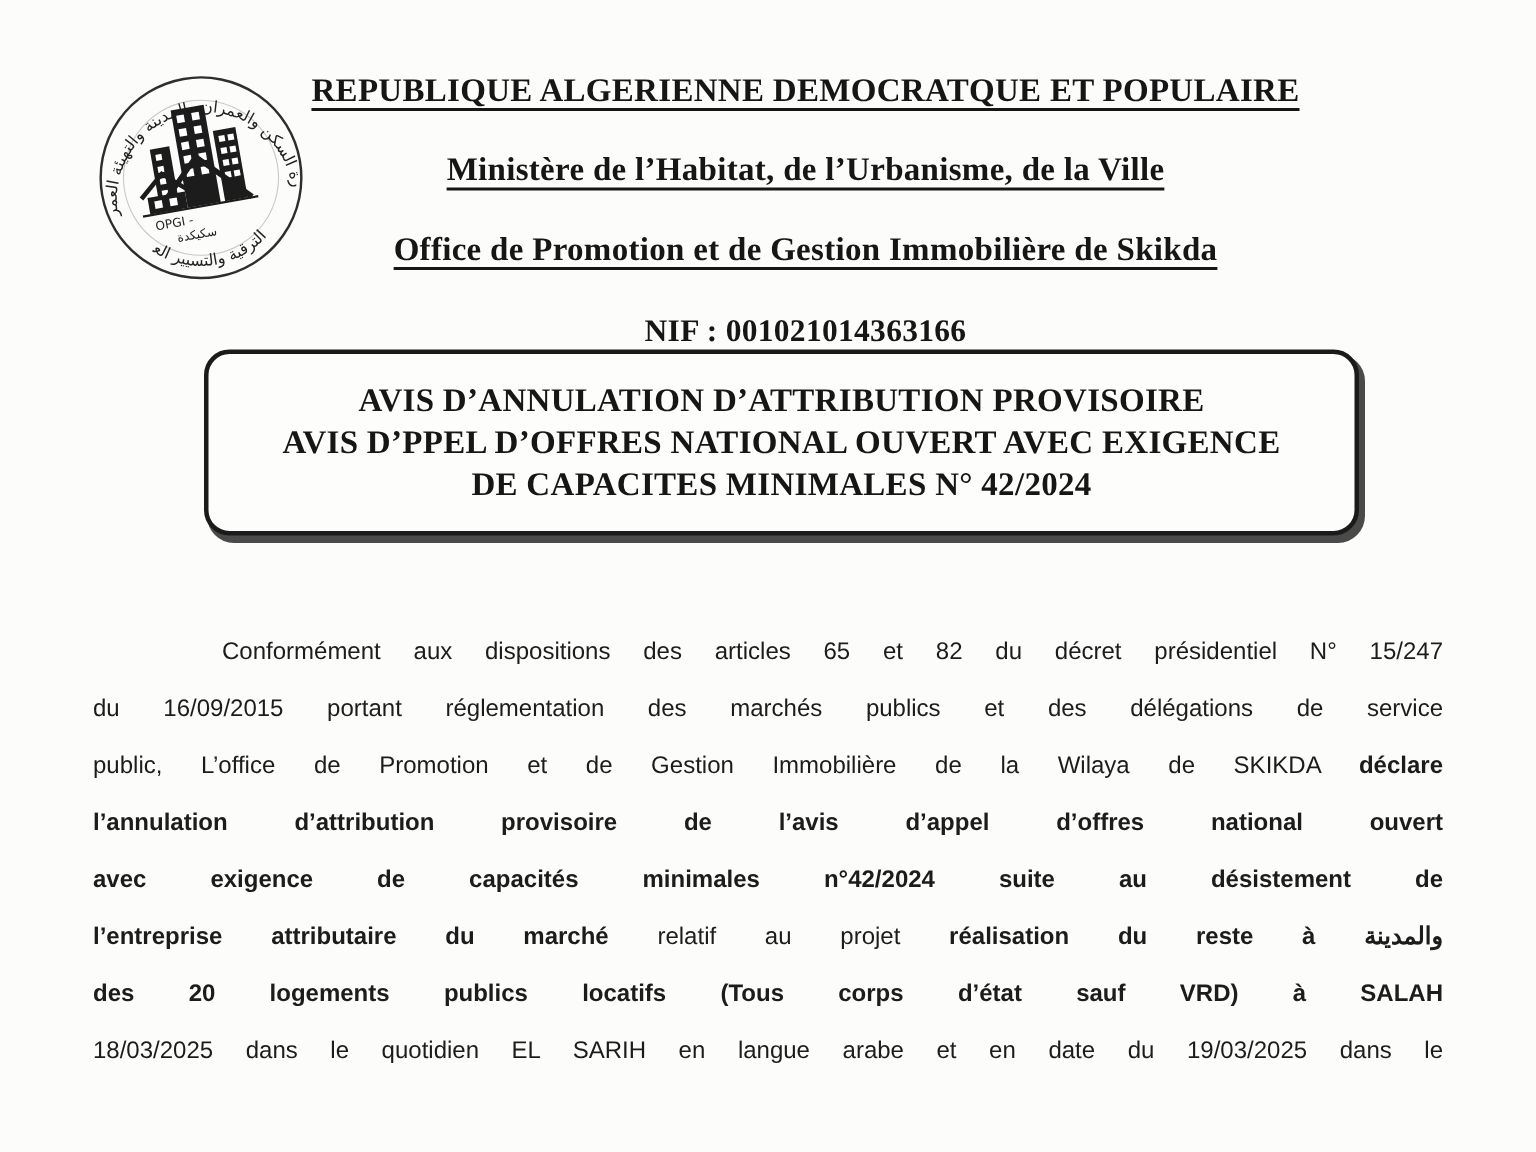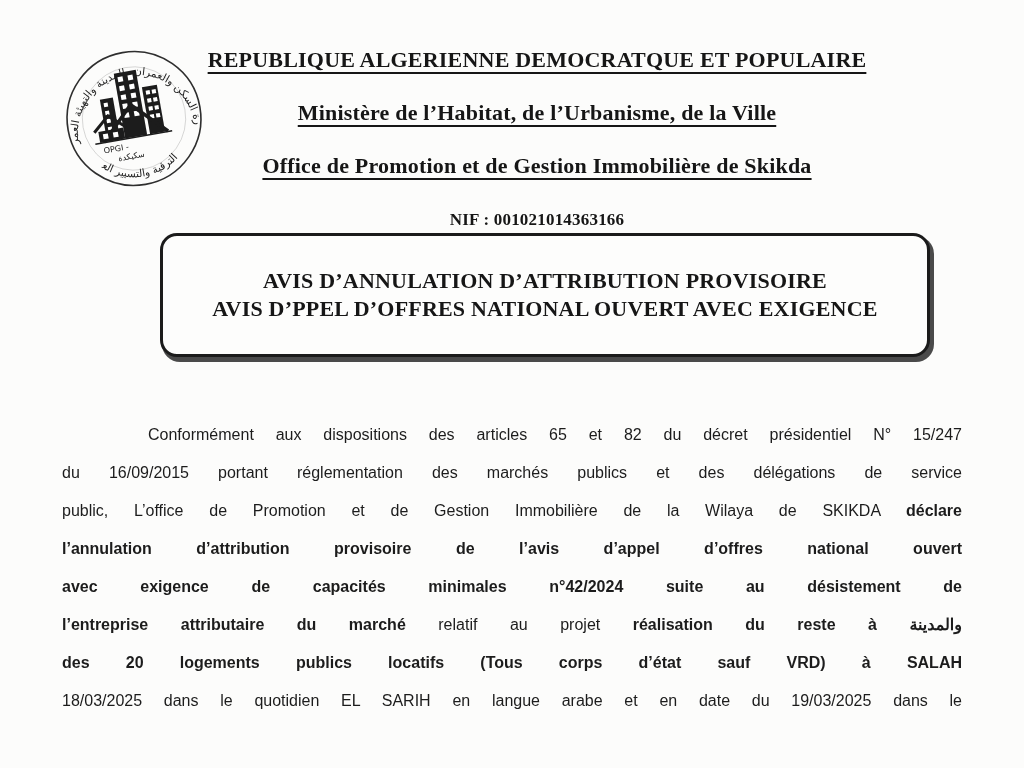--- a/index.html
+++ b/index.html
@@ -16,24 +16,24 @@
   .logo{position:absolute;left:58px;top:40px;width:152px;height:158px;}
   .logo svg{width:100%;height:100%;}
   
   .header{
     position:absolute;left:192px;top:46px;width:690px;
     display:flex;flex-direction:column;gap:25px;
     text-align:center;font-weight:bold;
   }
   .h-line{font-size:22px;line-height:28px;letter-spacing:.2px;}
   .u{text-decoration:underline;text-decoration-thickness:2px;text-underline-offset:5px;}
-  .nif{font-size:17px;margin-top:1px;font-family:Liberation Serif, serif;}
+  .nif{font-size:21px;margin-top:1px;font-family:Liberation Serif, serif;}
   
   .notice-box{
-    position:absolute;left:160px;top:233px;width:764px;height:118px;
+    position:absolute;left:136px;top:233px;width:764px;height:118px;
     border:3px solid #1b1b1b;border-radius:17px;
     box-shadow:3px 4px 0 1px #4a4a4a;
     background:#fdfdfc;
     display:flex;flex-direction:column;justify-content:center;
     text-align:center;font-weight:bold;font-size:22px;line-height:28px;
     letter-spacing:.2px;
   }
   
   .body-text{
     position:absolute;left:62px;top:416px;width:900px;
@@ -119,20 +119,21 @@
   <div class="header">
     <div class="h-line u">REPUBLIQUE ALGERIENNE DEMOCRATQUE ET POPULAIRE</div>
     <div class="h-line u">Ministère de l’Habitat, de l’Urbanisme, de la Ville</div>
     <div class="h-line u">Office de Promotion et de Gestion Immobilière de Skikda</div>
     <div class="h-line nif">NIF : 001021014363166</div>
   </div>
 
   <div class="notice-box">
     <div>AVIS D’ANNULATION D’ATTRIBUTION PROVISOIRE</div>
     <div>AVIS D’PPEL D’OFFRES NATIONAL OUVERT AVEC EXIGENCE</div>
+    <div>DE CAPACITES MINIMALES N° 42/2024</div>
   </div>
 
   <div class="body-text">
     <p class="line indent"><span>Conformément aux dispositions des articles 65 et 82 du décret présidentiel N° 15/247</span></p>
     <p class="line"><span>du 16/09/2015 portant réglementation des marchés publics et des délégations de service</span></p>
     <p class="line"><span>public, L’office de Promotion et de Gestion Immobilière de la Wilaya de SKIKDA </span><span class="b">déclare</span></p>
     <p class="line"><span class="b">l’annulation d’attribution provisoire de l’avis d’appel d’offres national ouvert</span></p>
     <p class="line"><span class="b">avec exigence de capacités minimales n°42/2024 suite au désistement de</span></p>
     <p class="line"><span class="b">l’entreprise attributaire du marché</span><span> relatif au projet </span><span class="b">réalisation du reste à والمدينة</span></p>
     <p class="line"><span class="b">des 20 logements publics locatifs (Tous corps d’état sauf VRD) à SALAH</span></p>

